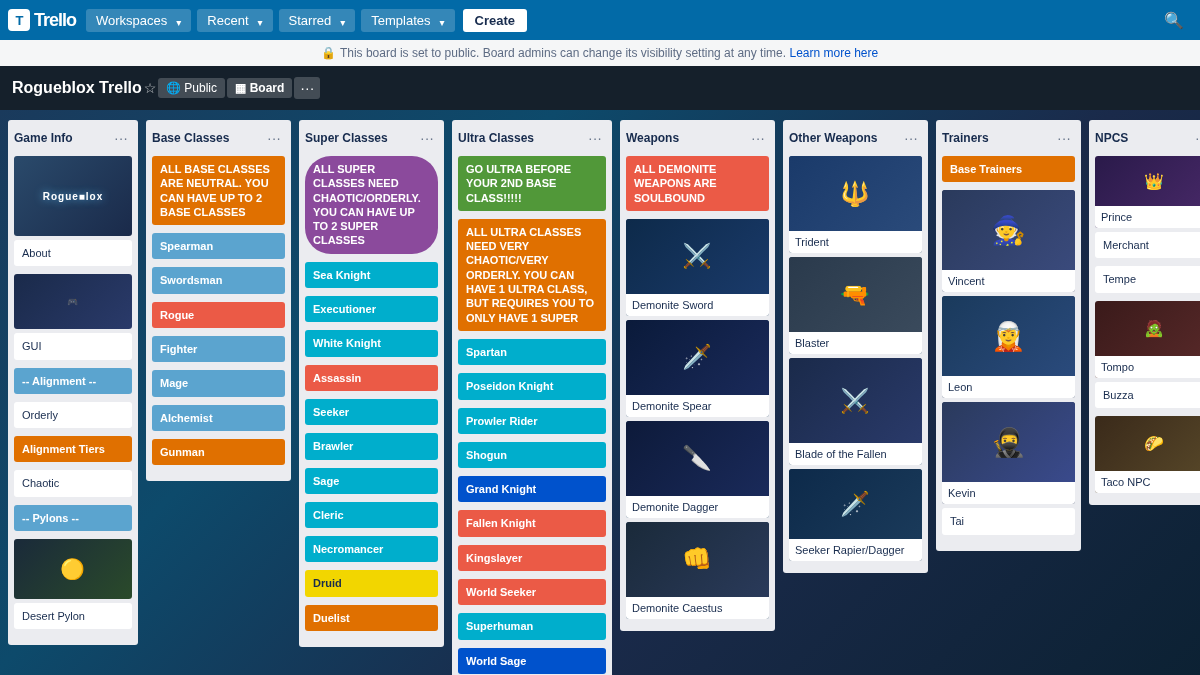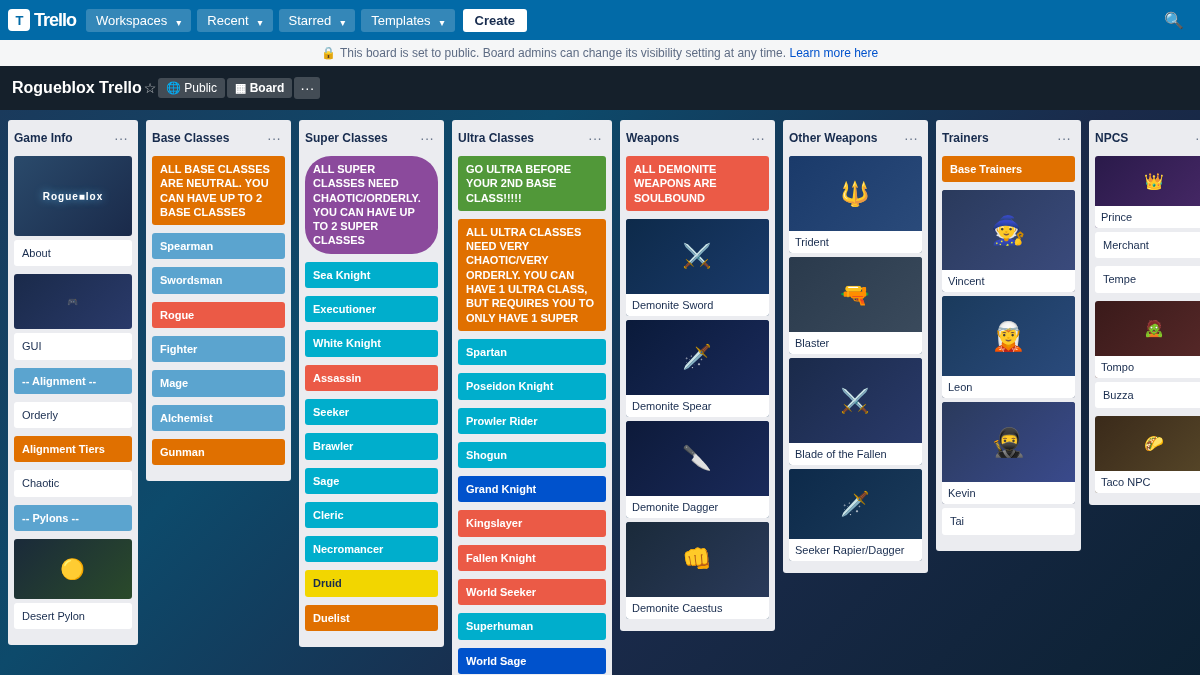--- a/index.html
+++ b/index.html
@@ -393,22 +393,22 @@
         <span class="column-title">Ultra Classes</span>
         <button class="col-menu-btn">···</button>
       </div>
       <div class="card c-dark-green">GO ULTRA BEFORE YOUR 2ND BASE CLASS!!!!!</div>
       <div class="card c-orange">ALL ULTRA CLASSES NEED VERY CHAOTIC/VERY ORDERLY. YOU CAN HAVE 1 ULTRA CLASS, BUT REQUIRES YOU TO ONLY HAVE 1 SUPER</div>
       <div class="card c-teal">Spartan</div>
       <div class="card c-teal">Poseidon Knight</div>
       <div class="card c-teal">Prowler Rider</div>
       <div class="card c-teal">Shogun</div>
       <div class="card c-bright-blue">Grand Knight</div>
+      <div class="card c-red">Fallen Knight</div>
       <div class="card c-red">Kingslayer</div>
-      <div class="card c-red">Fallen Knight</div>
       <div class="card c-red">World Seeker</div>
       <div class="card c-teal">Superhuman</div>
       <div class="card c-bright-blue">World Sage</div>
       <div class="card" style="background:#a855cc;">Priest</div>
       <div class="card c-orange">Coyote</div>
     </div>
 
     <div class="column col-weapons">
       <div class="column-header">
         <span class="column-title">Weapons</span>

